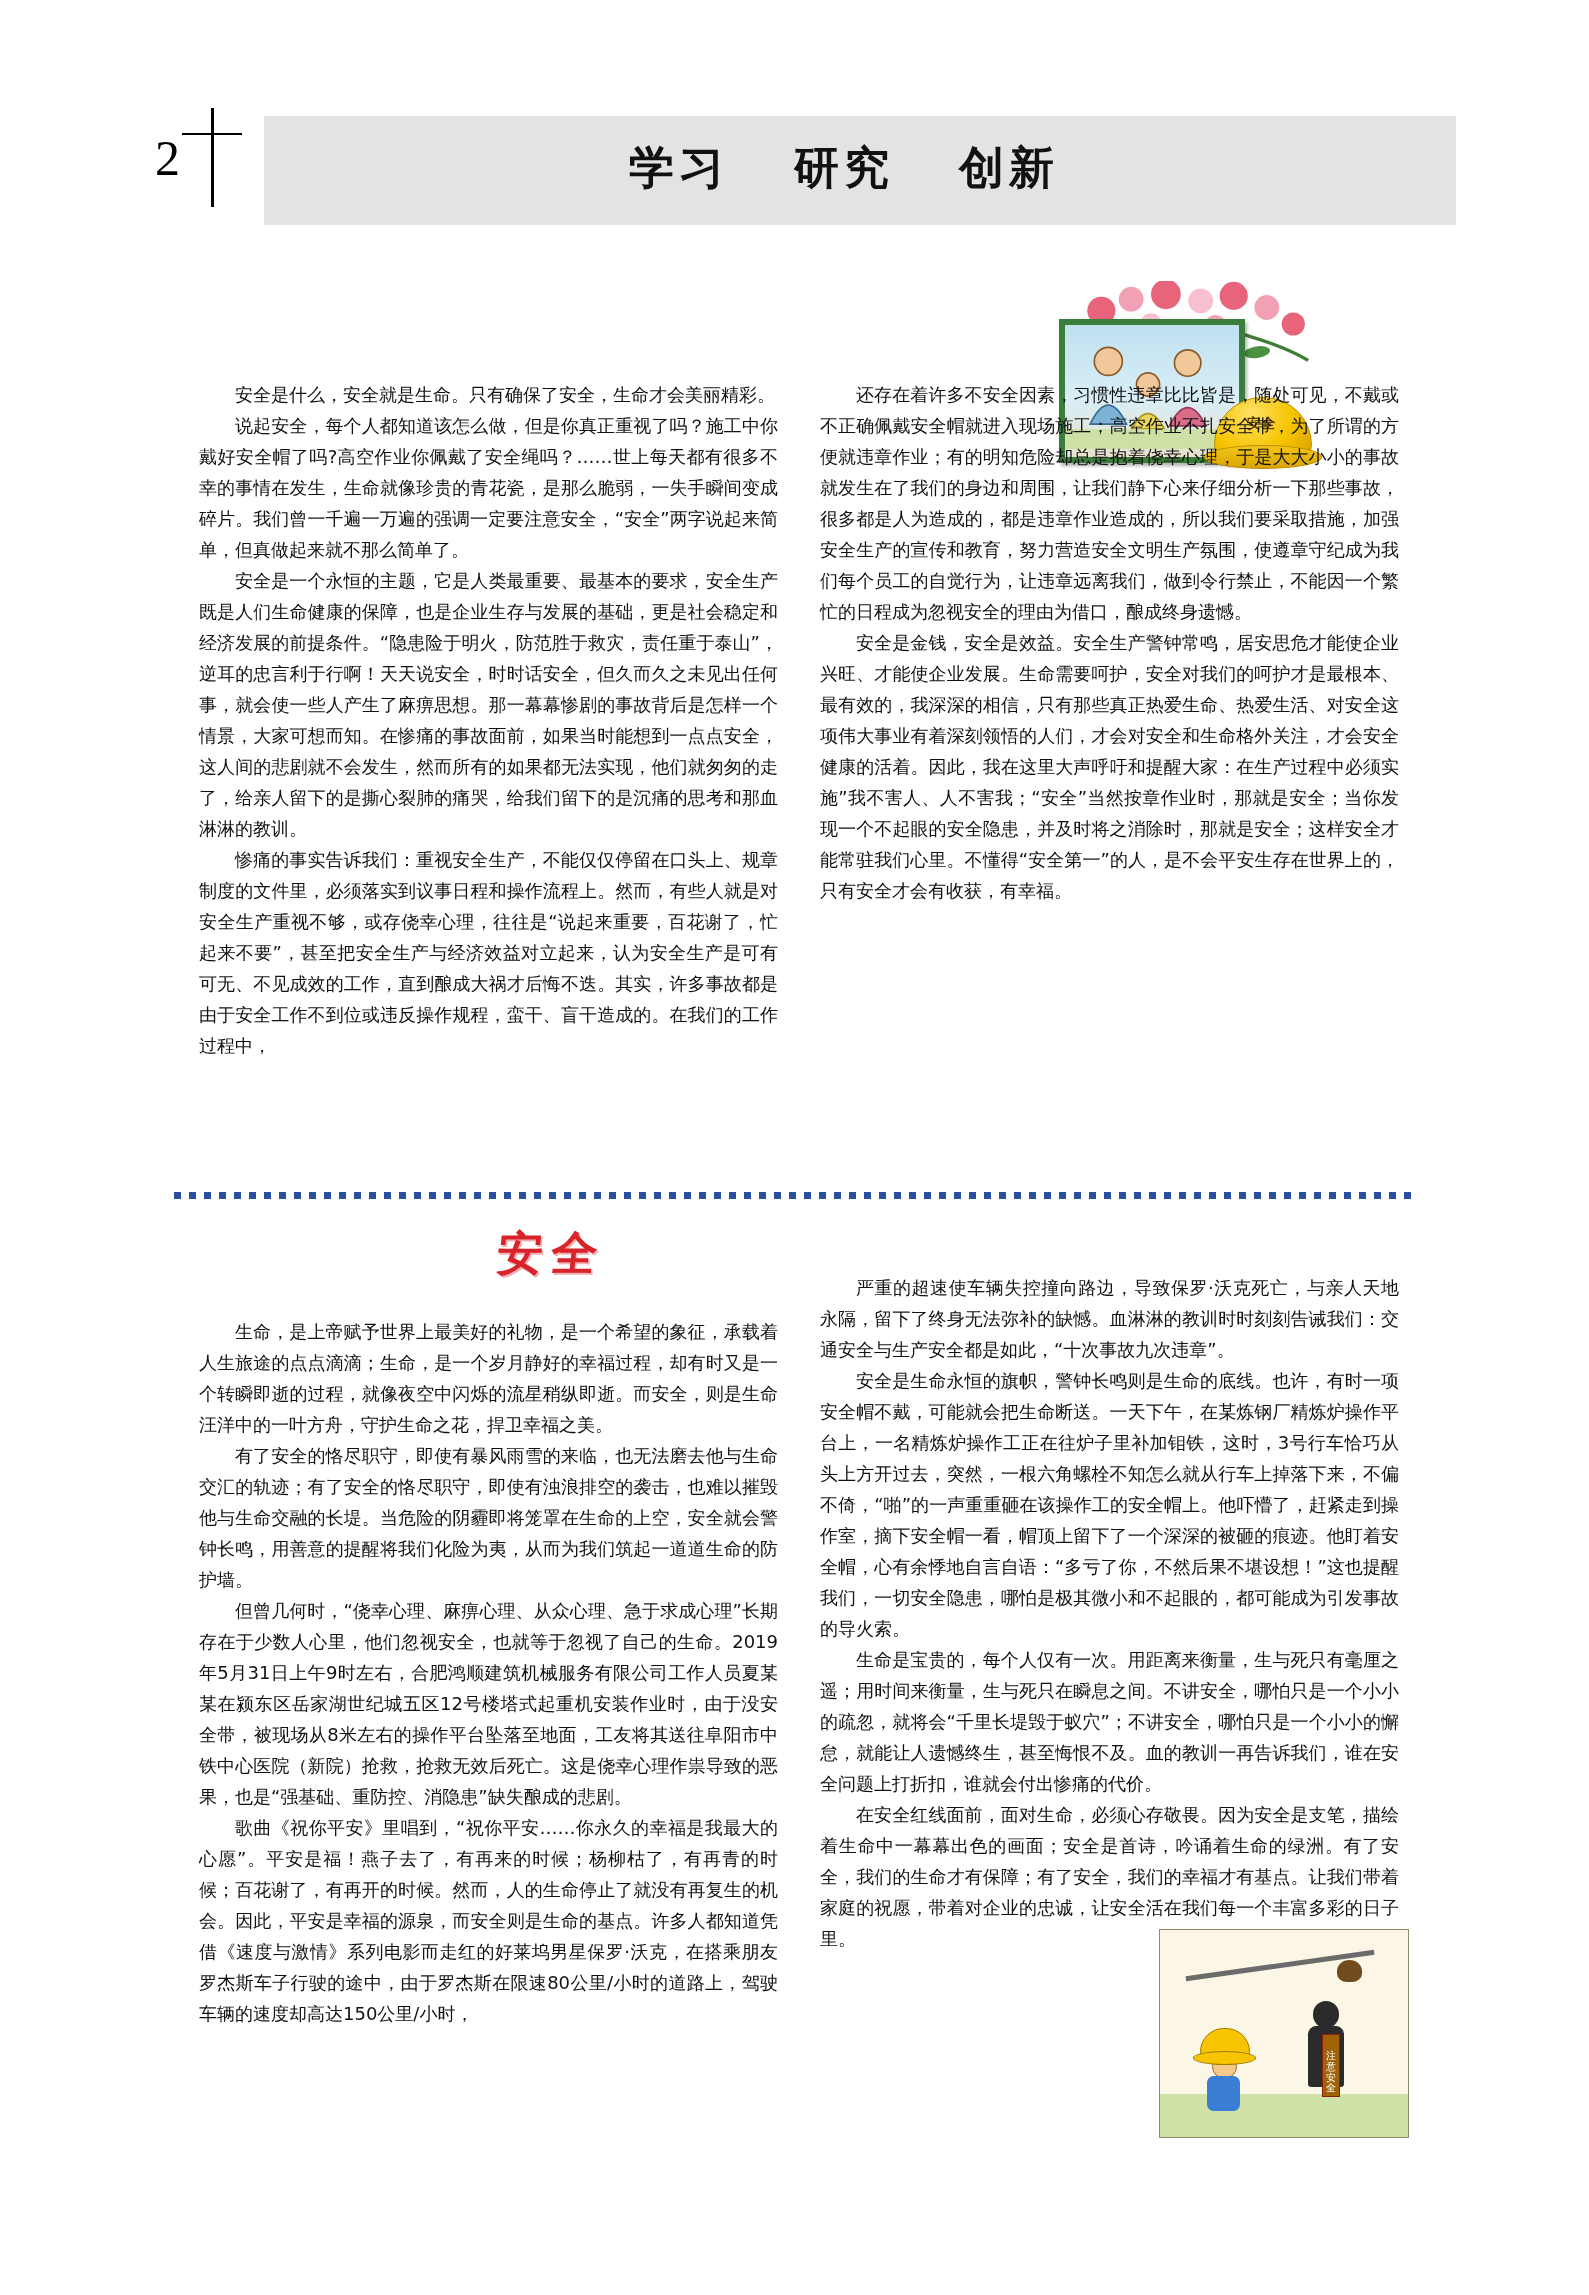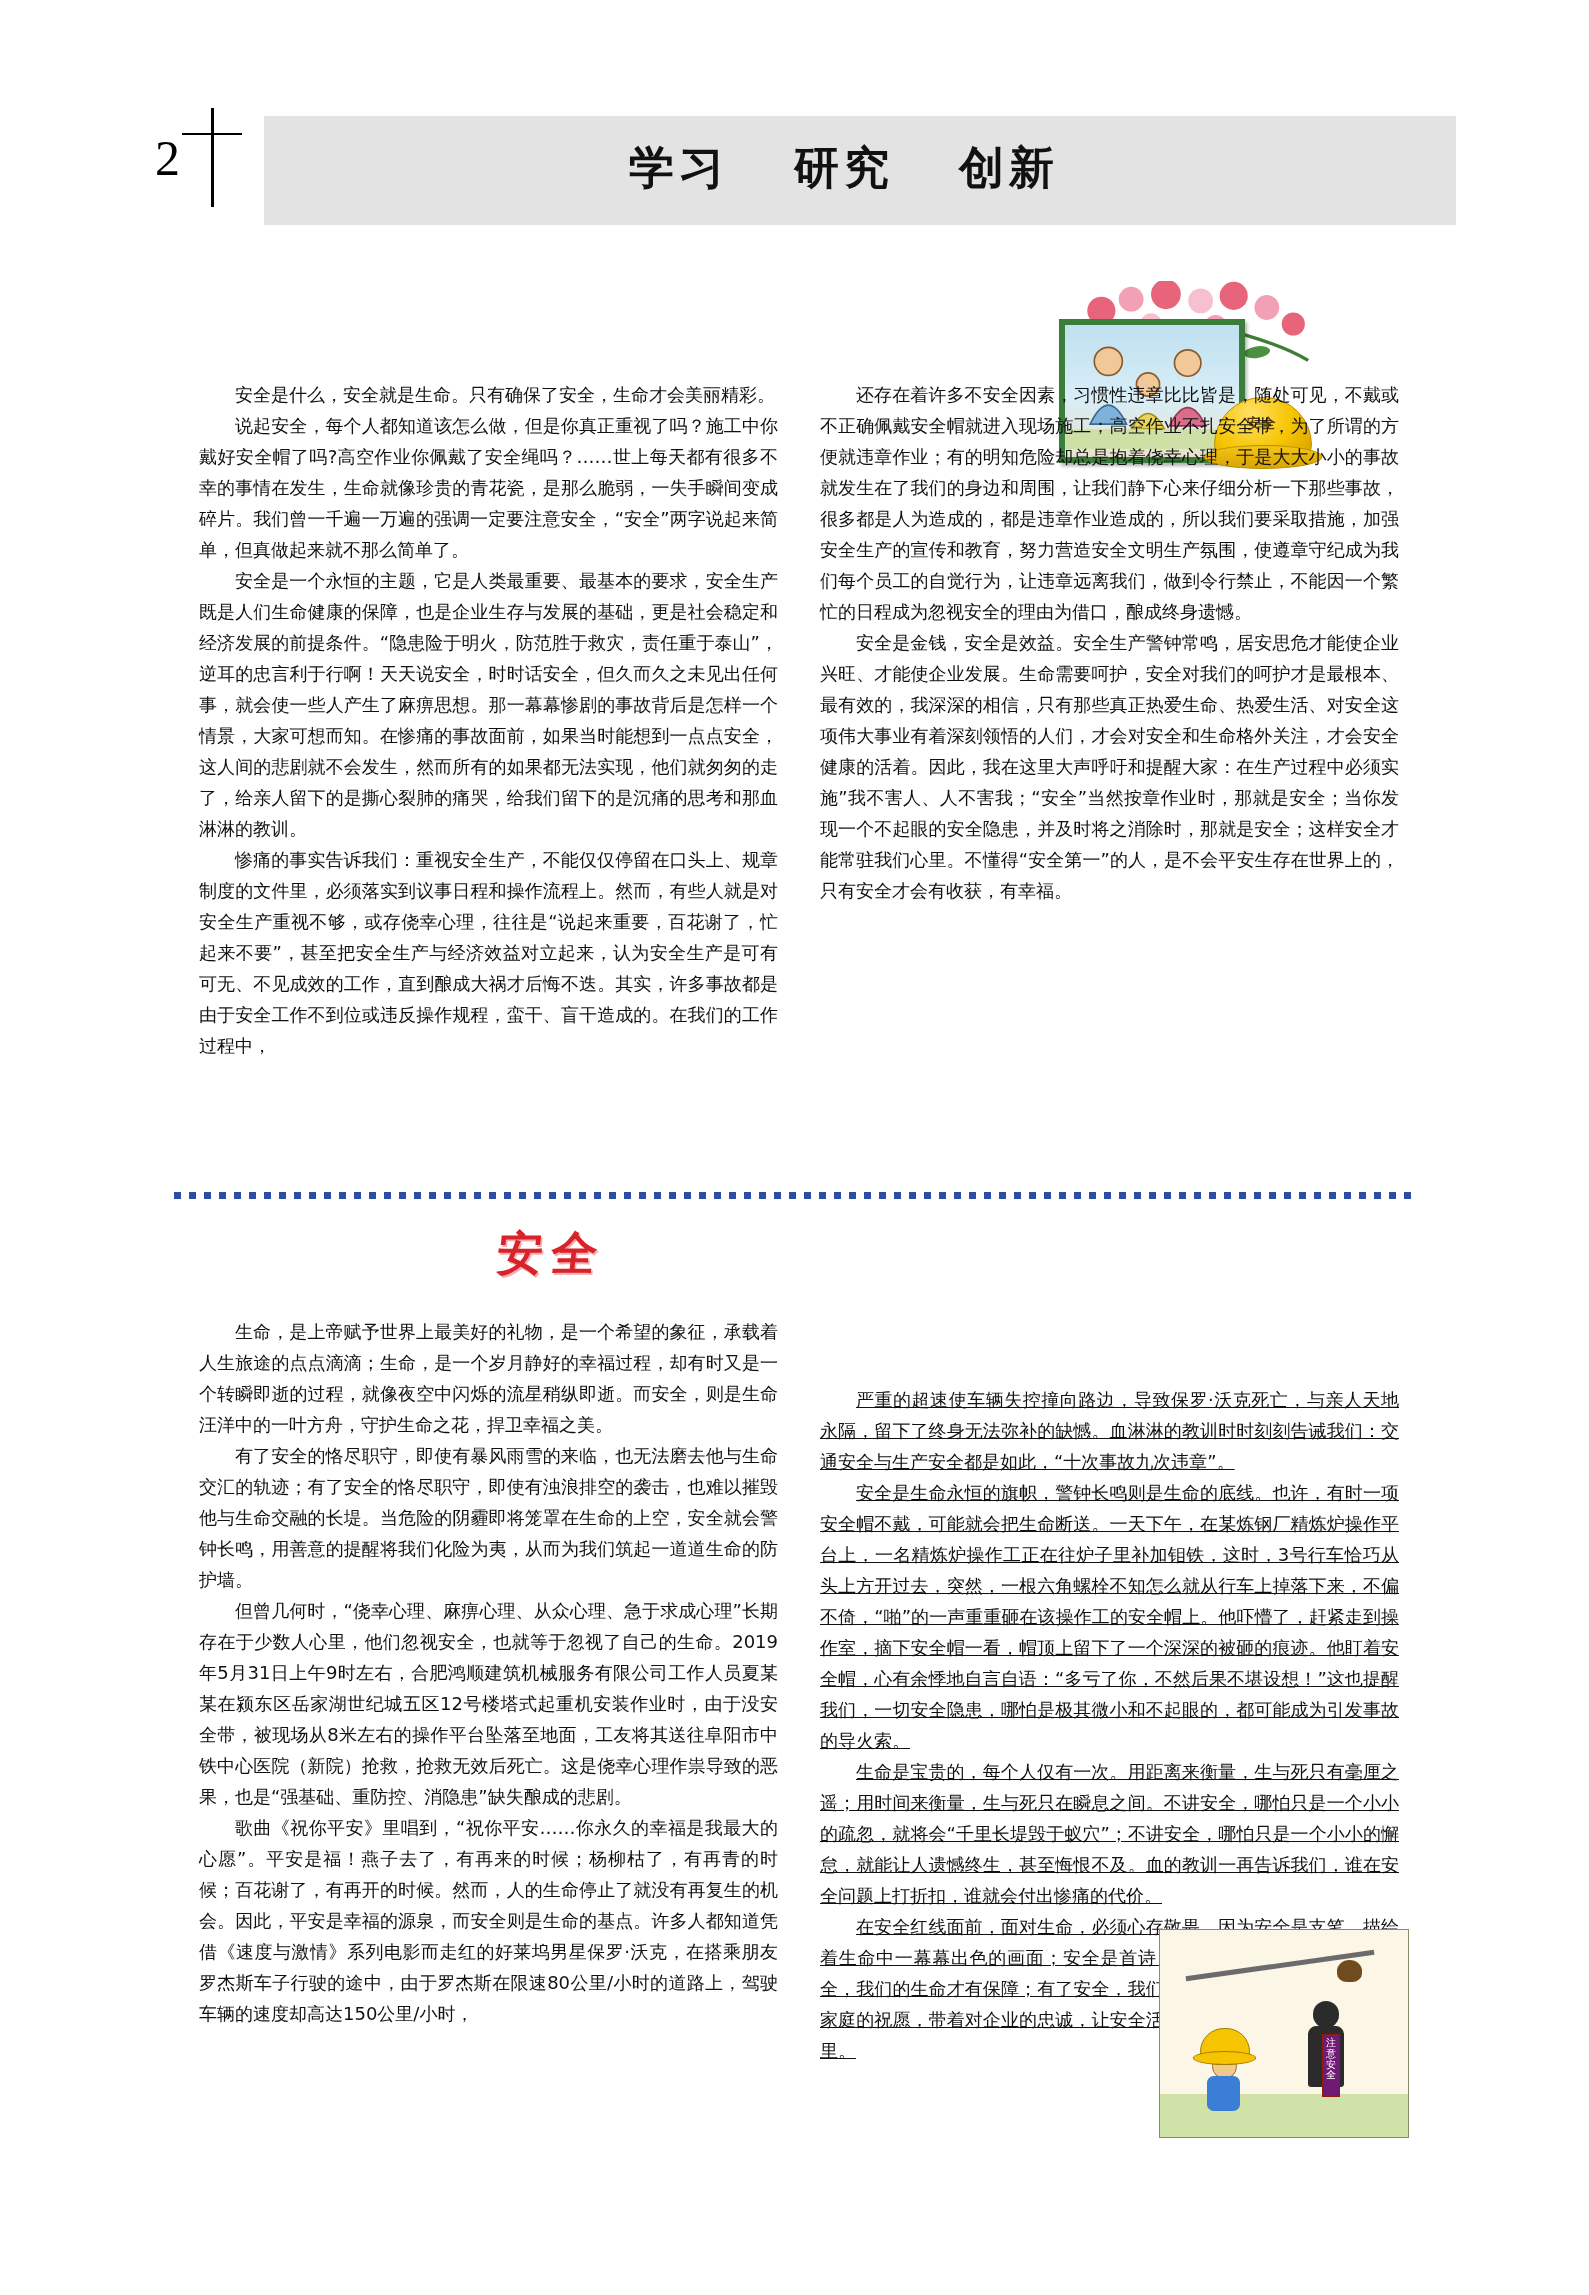--- a/index.html
+++ b/index.html
@@ -223,23 +223,22 @@
     color: #1a1a1a;
   }
 
   #a2-col1 {
     left: 199px;
     top: 1316px;
     width: 579px;
   }
   #a2-col2 {
     left: 820px;
-    top: 1384px;
+    top: 1272px;
     width: 579px;
-    text-decoration: underline;
   }
 
   
   .illus2 {
     position: absolute;
     left: 1159px;
     top: 1929px;
     width: 248px;
     height: 207px;
     background: #fbf6e6;
@@ -294,28 +293,28 @@
     width: 36px; height: 61px;
     background: #2b2b2b;
     border-radius: 8.3px 8.3px 3.3px 3.3px;
   }
   .sign {
     position: absolute;
     left: 162px;
     top: 104px;
     width: 18px;
     height: 63px;
-    background: #701a75;
+    background: #a16207;
     border: 0.8px solid #8c1c12;
     color: #fff;
     font-family: "DejaVu Sans", sans-serif;
     font-size: 10px;
     line-height: 10.8px;
     text-align: center;
-    padding-top: 3px;
+    padding-top: 16px;
     box-sizing: border-box;
     letter-spacing: 0;
   }
   .pole {
     position: absolute;
     left: 25px;
     top: 33px;
     width: 190px;
     height: 5px;
     background: #6b6b6b;

